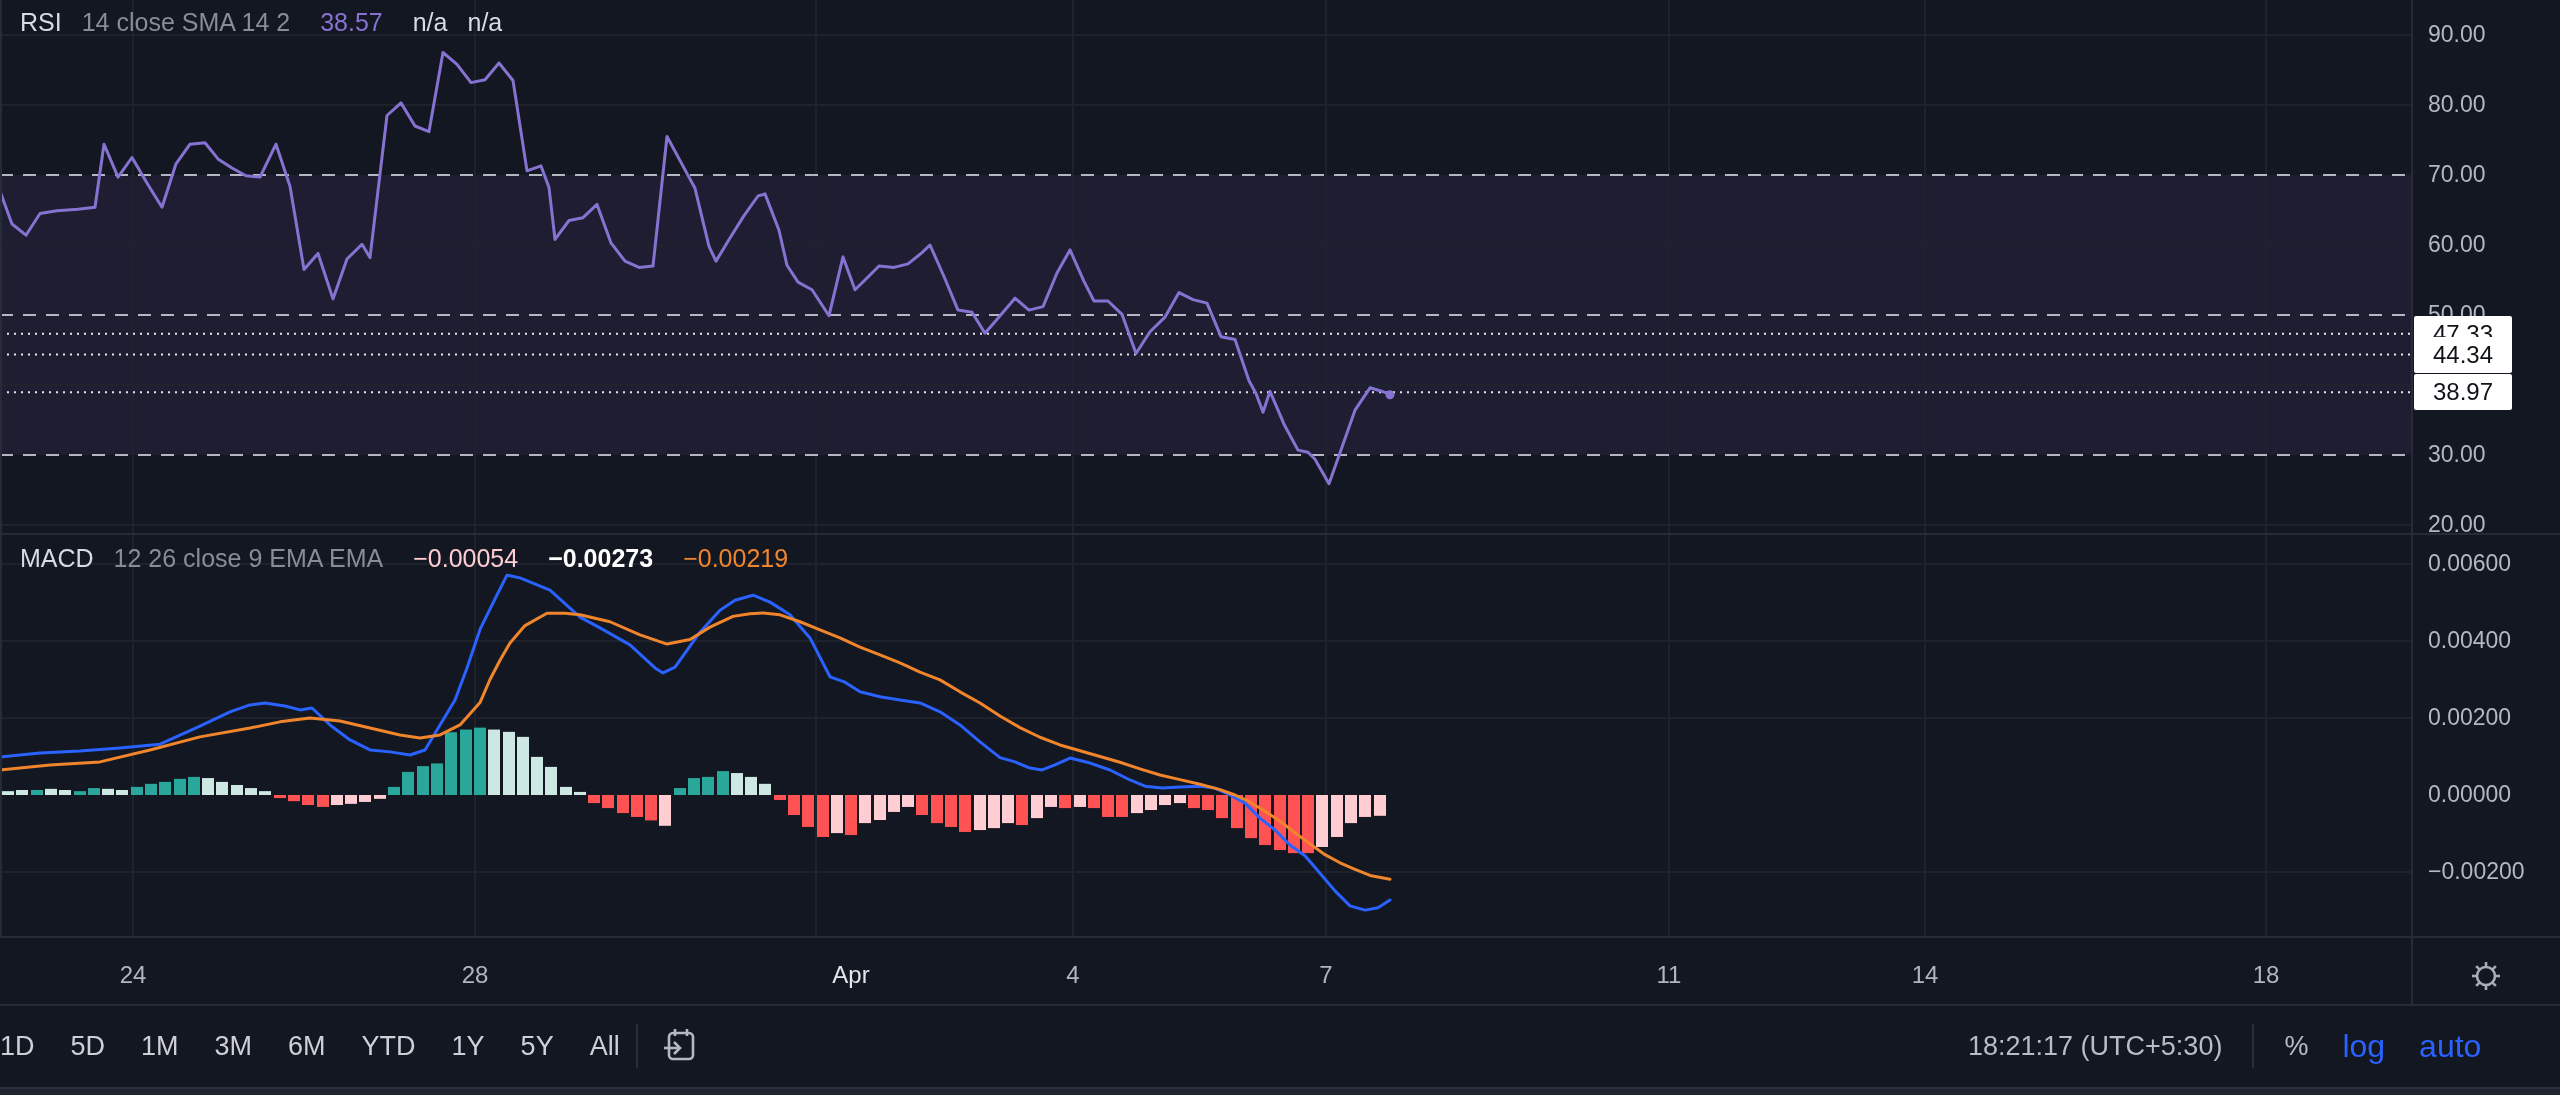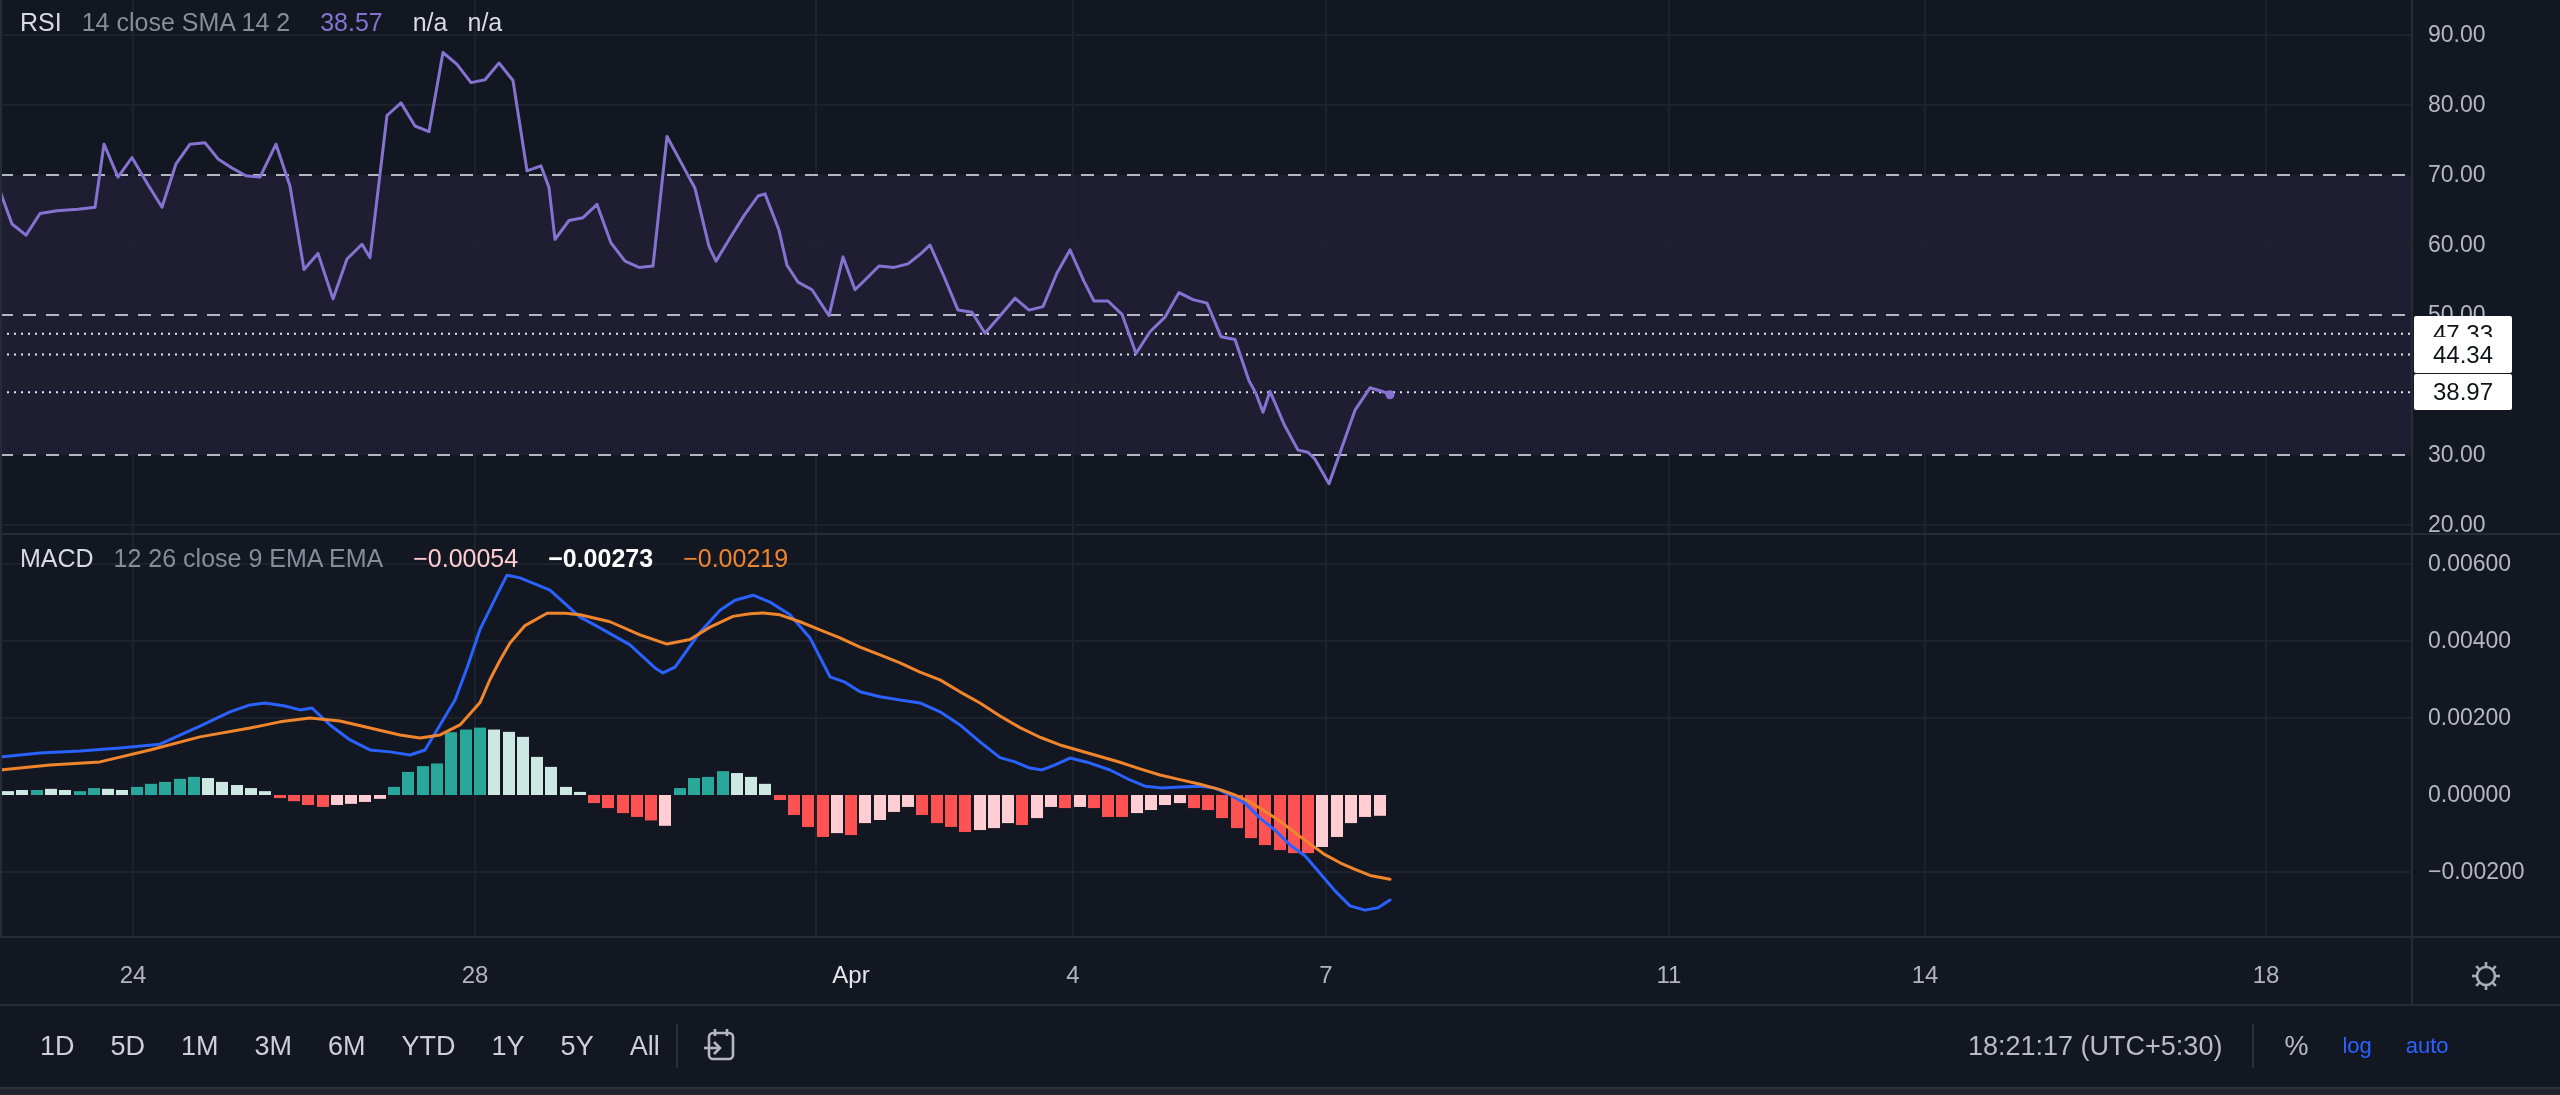--- a/index.html
+++ b/index.html
@@ -9,28 +9,28 @@
   .legend{position:absolute;left:20px;display:flex;align-items:center;gap:20px;font-size:25px;white-space:nowrap;z-index:5;}
   .legend .title{color:#d8dbe3;}
   .legend .params{color:#878c98;}
   .legend .val{margin-left:10px;}
   .axis-label{position:absolute;left:2428px;font-size:23px;color:#b5b8c1;z-index:3;}
   .badge{position:absolute;left:2414px;width:98px;height:36px;background:#ffffff;border-radius:2px;
          color:#0f1318;font-size:24px;line-height:36px;text-align:center;z-index:6;}
   .time-label{position:absolute;top:961px;font-size:24px;color:#b2b5be;transform:translateX(-50%);z-index:3;}
   .time-label.em{color:#e4e6ea;}
   .toolbar{position:absolute;left:0;top:1006px;width:2560px;height:80px;display:flex;align-items:center;z-index:5;}
-  .tb-left{display:flex;align-items:center;gap:36px;padding-left:40px;}
+  .tb-left{display:flex;align-items:center;gap:36px;}
   .range-btn{font-size:27px;color:#ced0d6;cursor:pointer;}
   .tb-vdiv{width:2px;height:44px;background:#2a2e39;margin-left:16px;}
   .tb-right{position:absolute;left:1968px;top:0;height:80px;display:flex;align-items:center;gap:0;}
   .clock{font-size:27px;color:#b9bcc4;}
   .tb-right .tb-vdiv{margin:0 30px;}
   .pct{font-size:27px;color:#b9bcc4;}
-  .loglbl,.autolbl{font-size:22px;color:#2962ff;margin-left:34px;}
+  .loglbl,.autolbl{font-size:32px;color:#2962ff;margin-left:34px;}
   .bottom-strip{position:absolute;left:0;top:1087px;width:2560px;height:8px;background:#20242e;border-top:2px solid #2b303c;z-index:4;}
   .icon-btn{cursor:pointer;}
 </style>
 </head>
 <body>
 
 <div class="stage">
   <svg id="chart-svg" width="2560" height="1095" viewBox="0 0 2560 1095">
       <rect x="0" y="175" width="2412" height="280" fill="rgba(126,87,194,0.10)"></rect>
       <g stroke="#1e222d" stroke-width="2">

